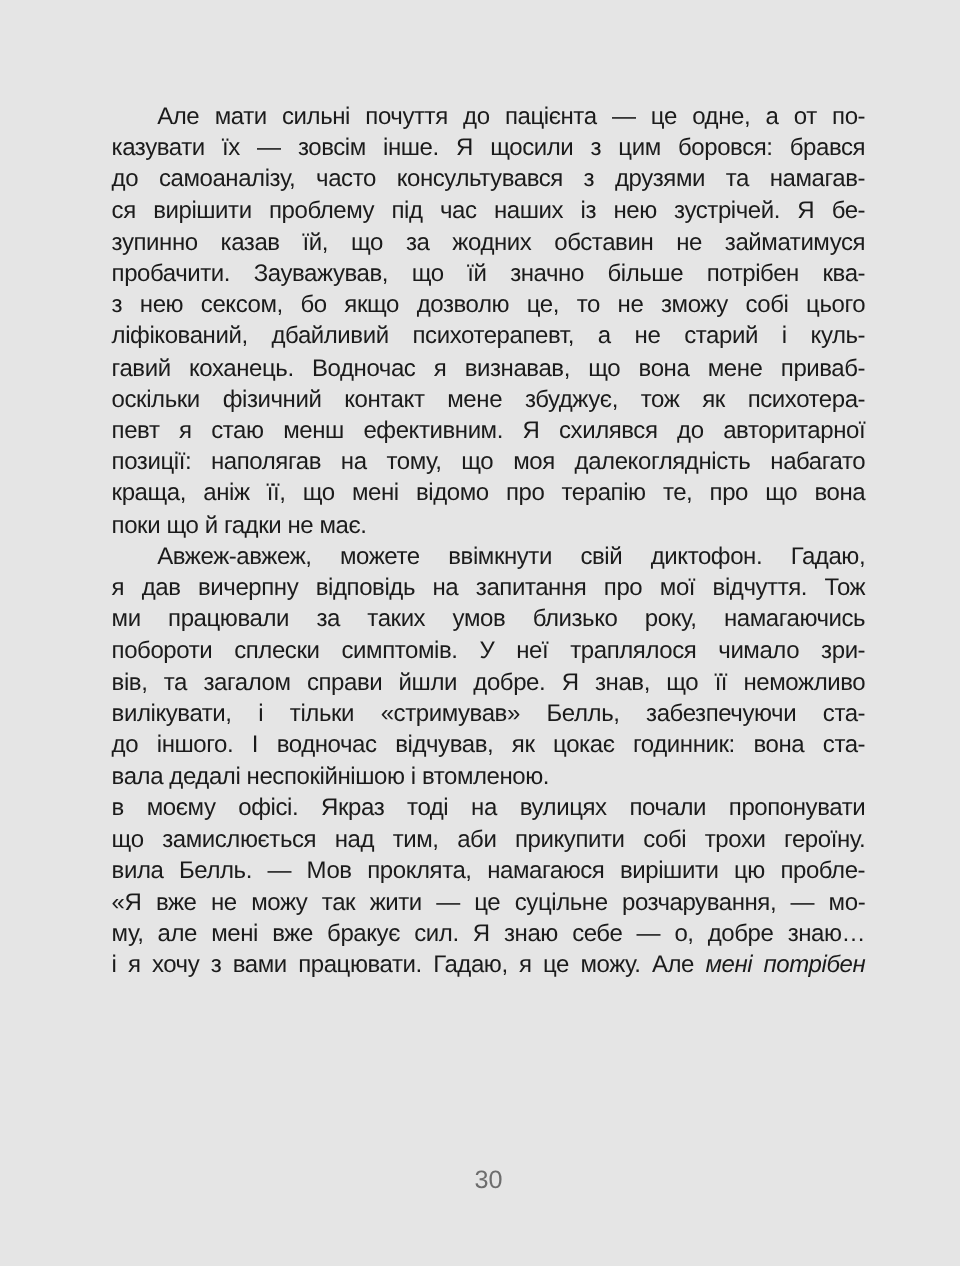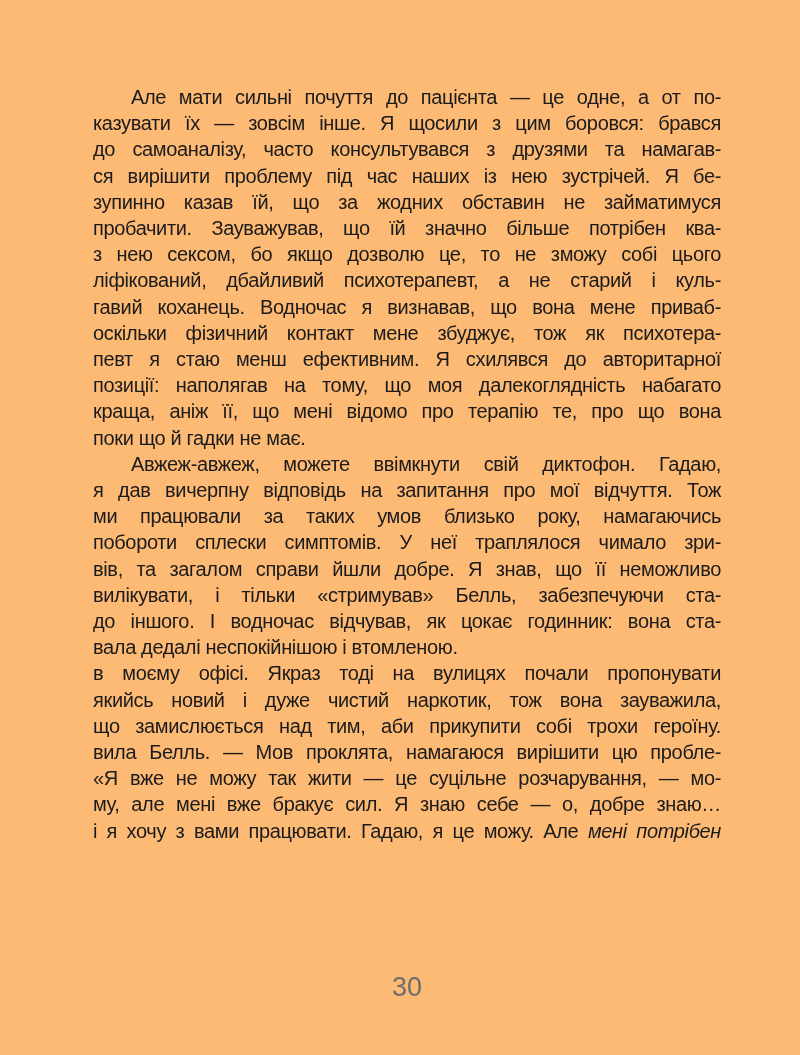--- a/index.html
+++ b/index.html
@@ -11,21 +11,21 @@
     position: relative;
     width: 800px;
     height: 1055px;
     font-family: "Liberation Sans", "DejaVu Sans", sans-serif;
     color: #1b1b1b;
     overflow: hidden;
   }
   .book-page {
     position: absolute;
     inset: 0;
-    background: #fdba74;
+    background: #e5e5e5;
   }
   .text-block {
     position: absolute;
     left: 93px;
     top: 84px;
     width: 628px;
     font-size: 20px;
     line-height: 26.2px;
     letter-spacing: -0.35px;
   }
@@ -42,21 +42,21 @@
     letter-spacing: -0.35px;
   }
   .page-footer {
     position: absolute;
     left: 93px;
     top: 972px;
     width: 628px;
     text-align: center;
   }
   .page-number {
-    font-size: 27px;
+    font-size: 21px;
     color: #6d6d6d;
     letter-spacing: 0;
   }
 </style>
 </head>
 <body>
 
 <div class="book-page">
 
   <main class="text-block">
@@ -84,21 +84,20 @@
       <span class="line">ми працювали за таких умов близько року, намагаючись</span>
       <span class="line">побороти сплески симптомів. У неї траплялося чимало зри-</span>
       <span class="line">вів, та загалом справи йшли добре. Я знав, що її неможливо</span>
       <span class="line">вилікувати, і тільки «стримував» Белль, забезпечуючи ста-</span>
       <span class="line">до іншого. І водночас відчував, як цокає годинник: вона ста-</span>
       <span class="line end">вала дедалі неспокійнішою і втомленою.</span>
     </p>
 
     <p class="para">
       <span class="line">в моєму офісі. Якраз тоді на вулицях почали пропонувати</span>
-      <span class="line">якийсь новий і дуже чистий наркотик, тож вона зауважила,</span>
       <span class="line">що замислюється над тим, аби прикупити собі трохи героїну.</span>
       <span class="line">вила Белль. — Мов проклята, намагаюся вирішити цю пробле-</span>
       <span class="line">«Я вже не можу так жити — це суцільне розчарування, — мо-</span>
       <span class="line">му, але мені вже бракує сил. Я знаю себе — о, добре знаю…</span>
       <span class="line"><span>і я хочу з вами працювати. Гадаю, я це можу. Але </span><em>мені потрібен</em></span>
     </p>
 
   </main>
 
   <footer class="page-footer">

